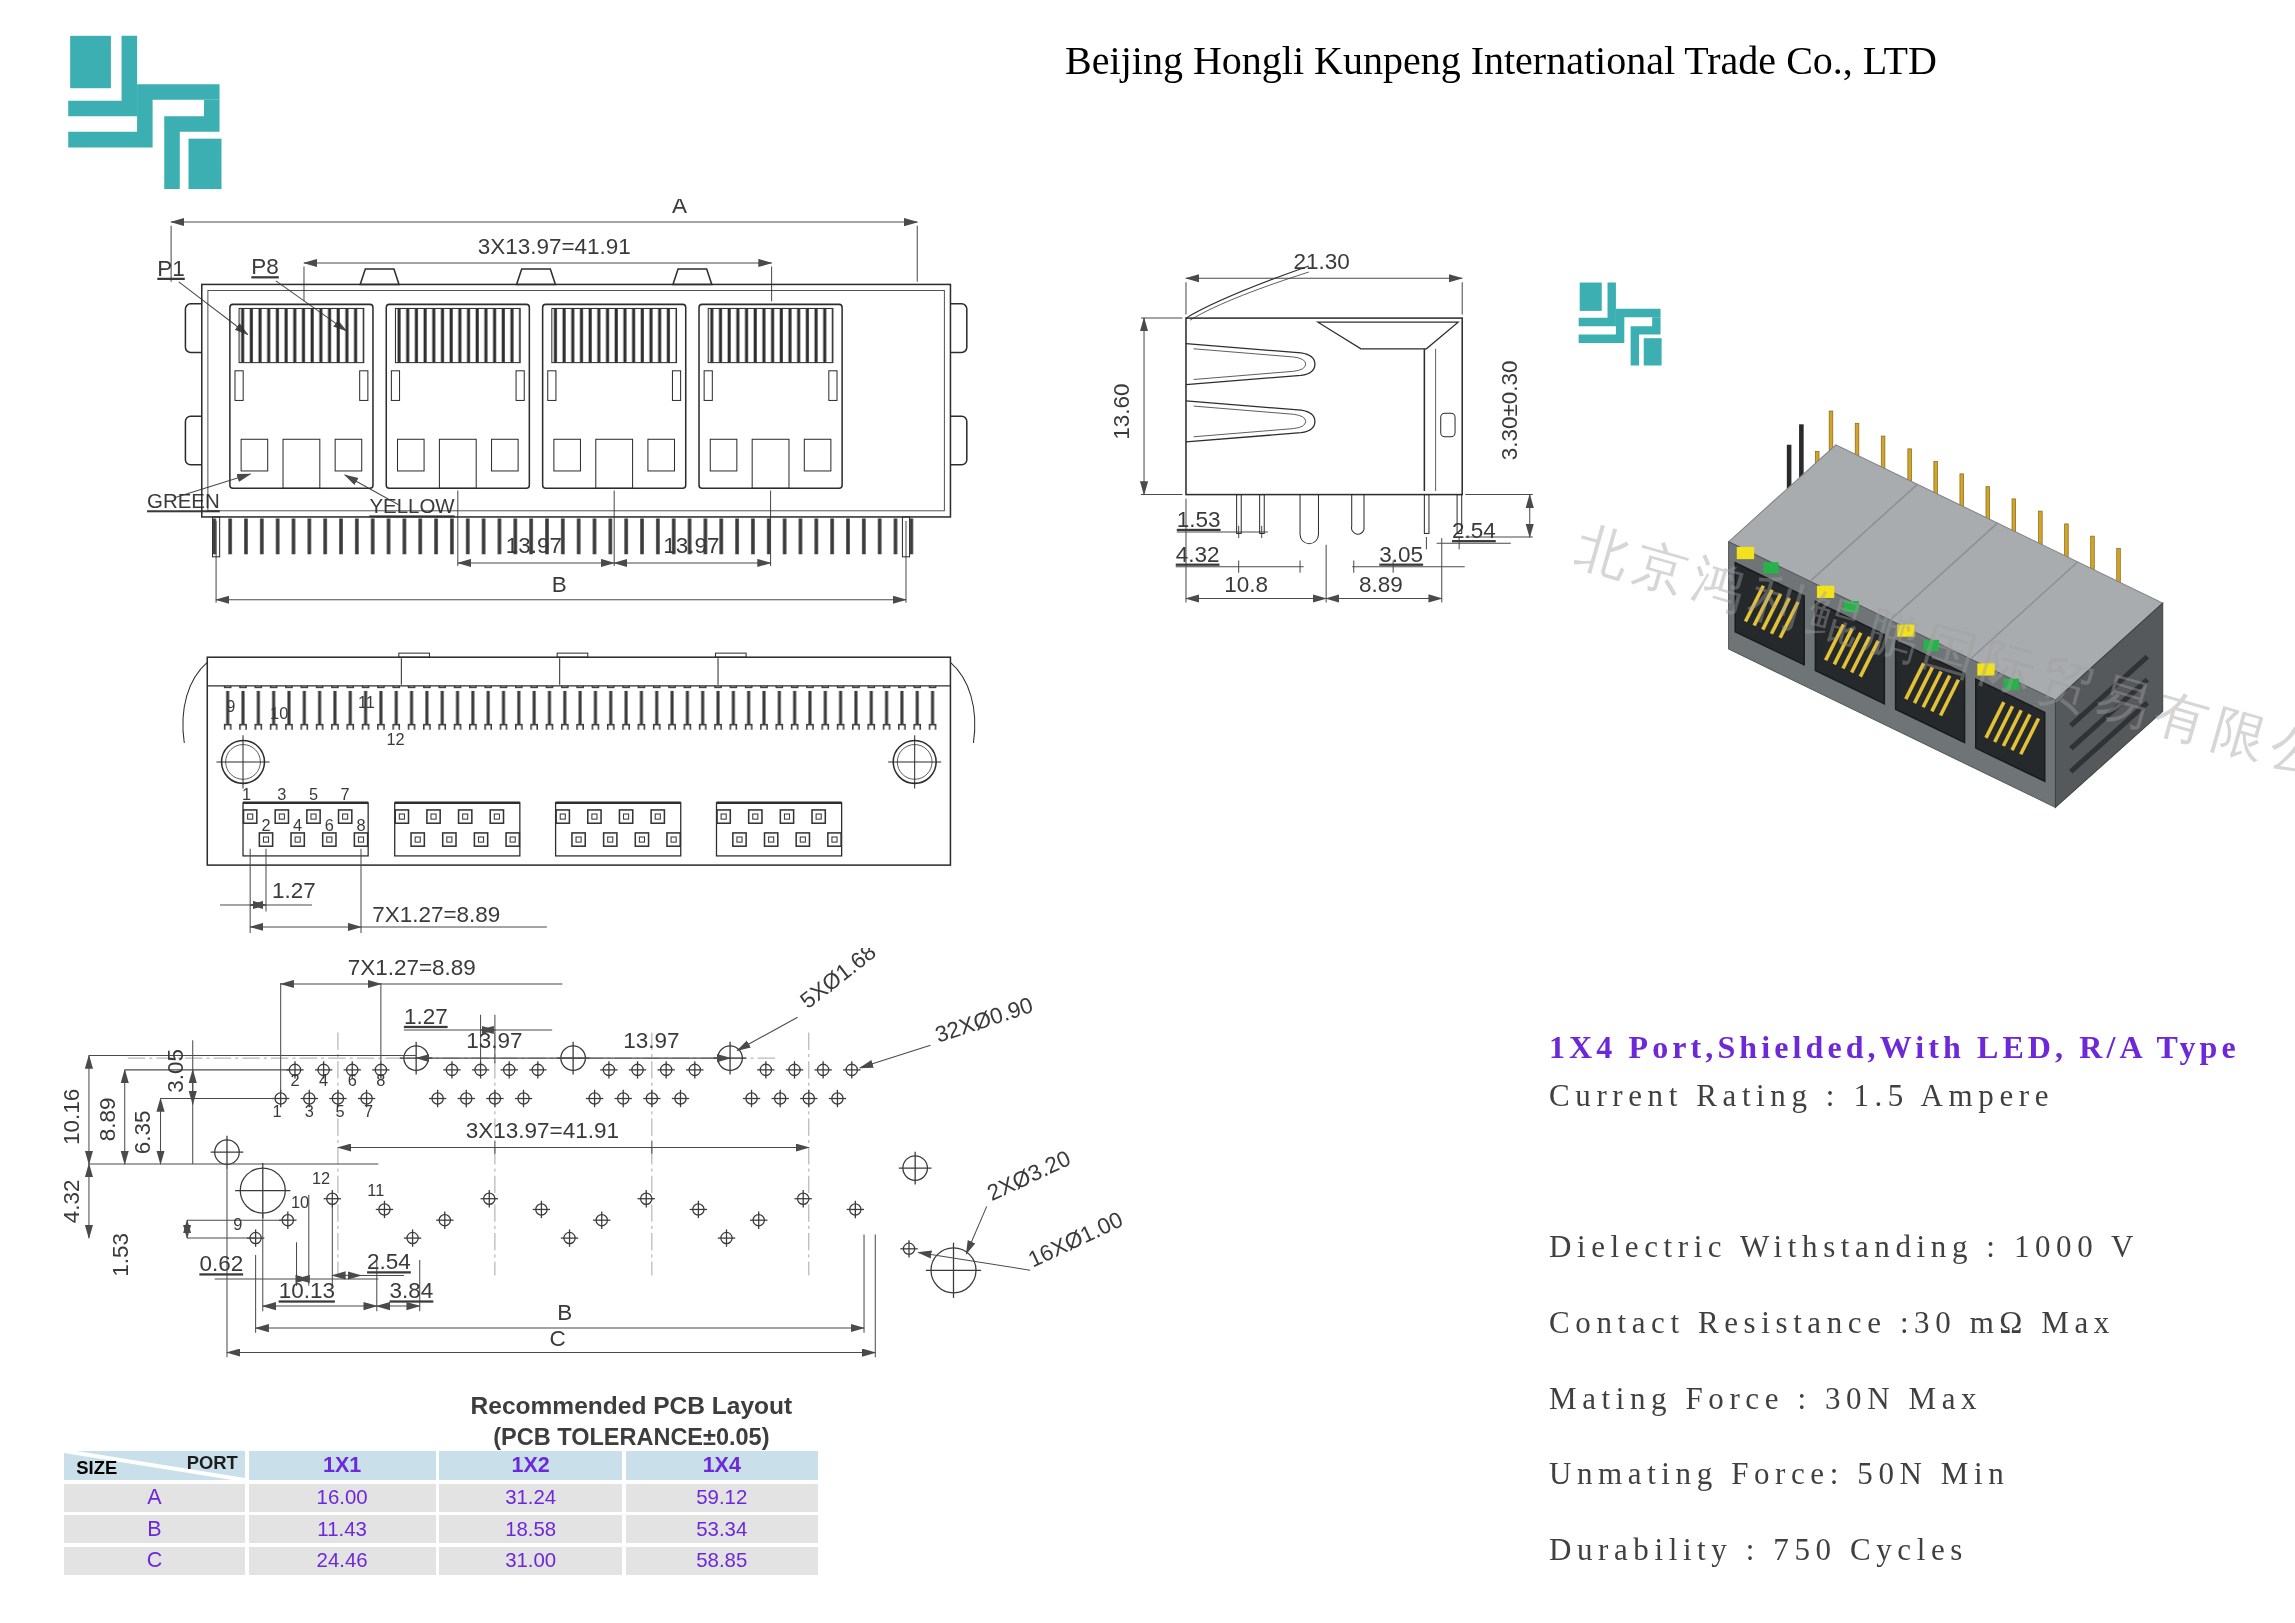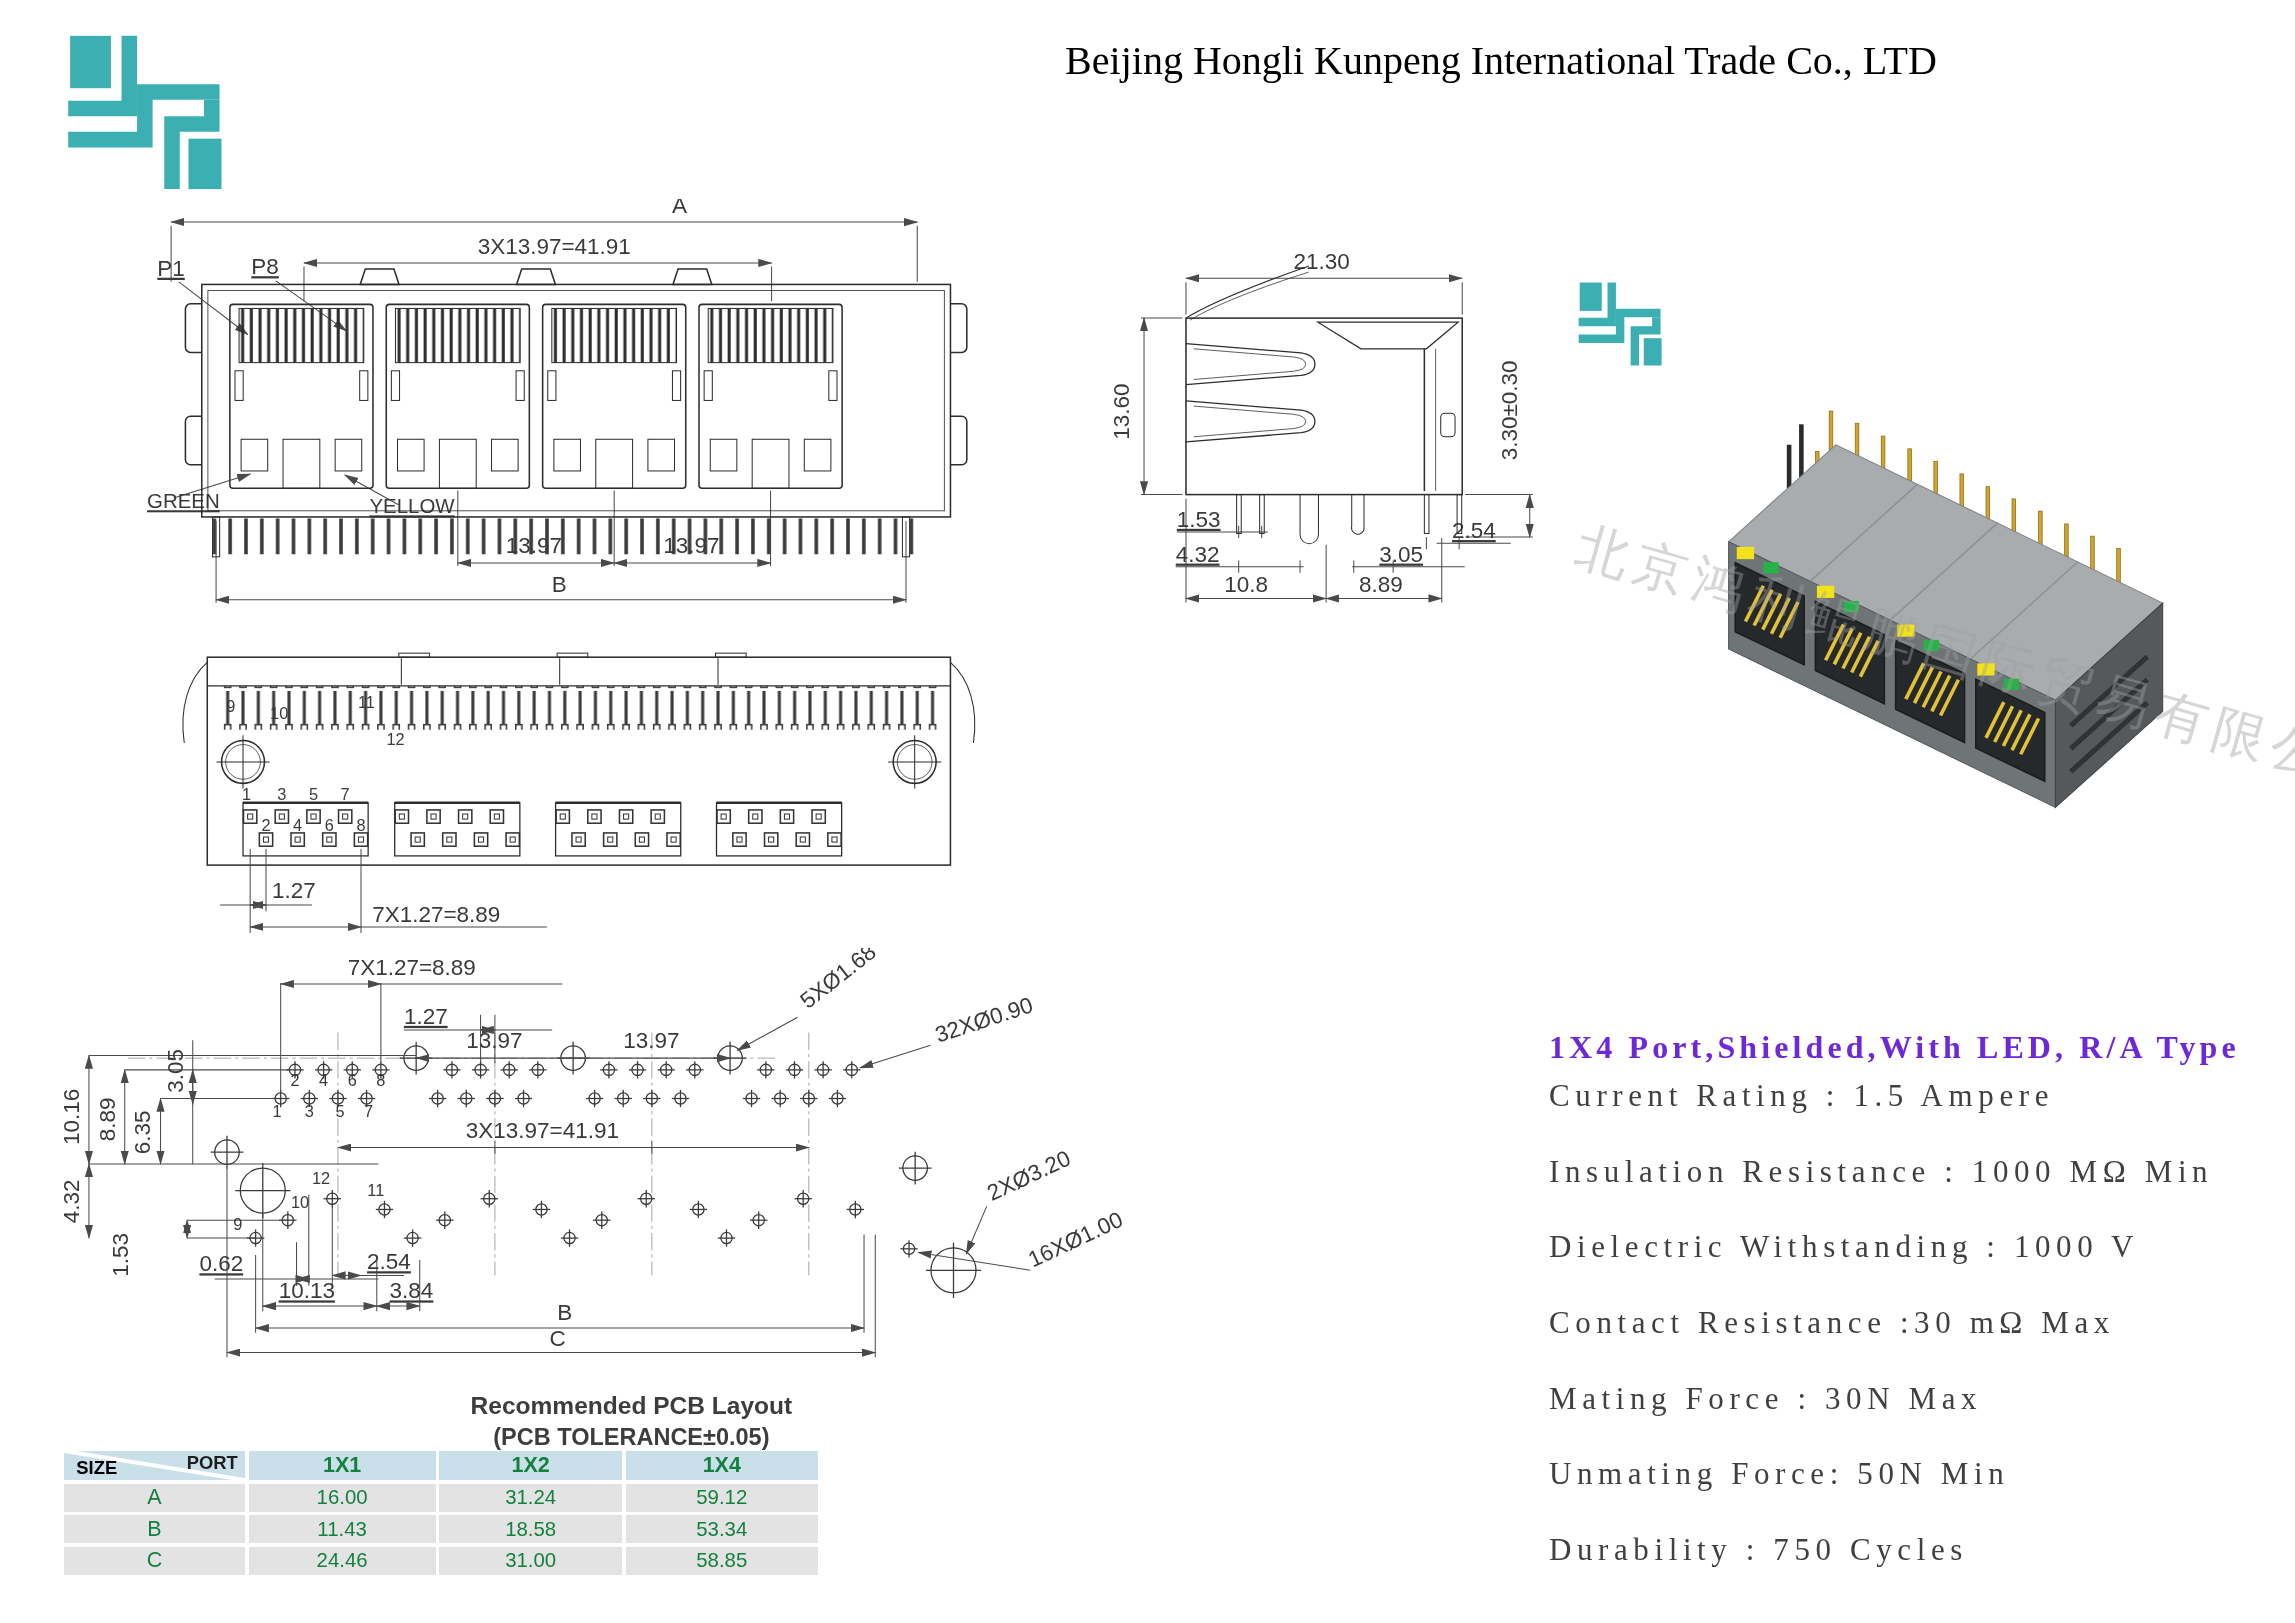--- a/index.html
+++ b/index.html
@@ -16,21 +16,21 @@
   .pin-num{font-size:32px;}
   .cap1{font-size:48px;font-weight:bold;fill:#3d3d3d;}
   .cap2{font-size:46px;font-weight:bold;fill:#3d3d3d;}
   
   #specs{left:1549px;top:1029px;width:752px;height:593px;font-family:"Liberation Serif",serif;}
   .spec-line{position:absolute;left:0;white-space:nowrap;font-size:31px;letter-spacing:5.6px;color:#404040;}
   #spec-title{position:absolute;left:0;top:0;font-size:32px;font-weight:bold;letter-spacing:4.1px;white-space:nowrap;color:#6d28d9;}
   
   #size-table{left:64px;top:1451px;display:grid;grid-template-columns:181px 187px 183px 192px;
       grid-template-rows:29px 28px 28px 28px;gap:3.6px;}
-  .tc{display:flex;align-items:center;justify-content:center;font-size:20.4px;color:#15803d;}
+  .tc{display:flex;align-items:center;justify-content:center;font-size:20.4px;color:#6d28d9;}
   .th{background:#c9e0eb;font-weight:bold;font-size:21.5px;}
   .td{background:#e3e3e4;}
   .td.rowlab{font-size:21.5px;}
   #corner{position:relative;background:#c9e0eb;overflow:hidden;}
   #corner .diag{position:absolute;left:0;top:0;width:100%;height:100%;}
   #corner .port{position:absolute;top:1px;right:7.2px;font-size:18.4px;font-weight:bold;color:#1d1d1d;}
   #corner .size{position:absolute;bottom:1px;left:12.3px;font-size:18.4px;font-weight:bold;color:#000000;}
   
   #watermark{left:1587px;top:511px;font-size:53px;color:#9f9f9f;opacity:.42;white-space:nowrap;
       transform:rotate(16deg);transform-origin:left top;letter-spacing:7.2px;z-index:3;}
@@ -625,21 +625,20 @@
       <text class="pin-num" x="645" y="485" text-anchor="middle">11</text>
       <text class="pin-num" x="538" y="462" text-anchor="middle">12</text>
     </g>
     <text class="cap1" x="1145" y="912" text-anchor="middle">Recommended PCB Layout</text>
     <text class="cap2" x="1145" y="972" text-anchor="middle">(PCB TOLERANCE±0.05)</text>
   </svg>
 
   <div class="abs" id="specs">
     <div id="spec-title">1X4 Port,Shielded,With LED,  R/A Type</div>
     <div class="spec-line" style="top:49px">Current Rating : 1.5 Ampere</div>
-    <div class="spec-line" style="top:125px">Insulation Resistance : 1000 MΩ Min</div>
     <div class="spec-line" style="top:200px">Dielectric Withstanding : 1000 V</div>
     <div class="spec-line" style="top:276px">Contact Resistance :30 mΩ Max</div>
     <div class="spec-line" style="top:352px">Mating Force : 30N Max</div>
     <div class="spec-line" style="top:427px">Unmating Force: 50N Min</div>
     <div class="spec-line" style="top:503px">Durability : 750 Cycles</div>
   </div>
 
   <div class="abs" id="size-table">
     <div id="corner">
       <svg class="diag" viewBox="0 0 100 100" preserveAspectRatio="none">

